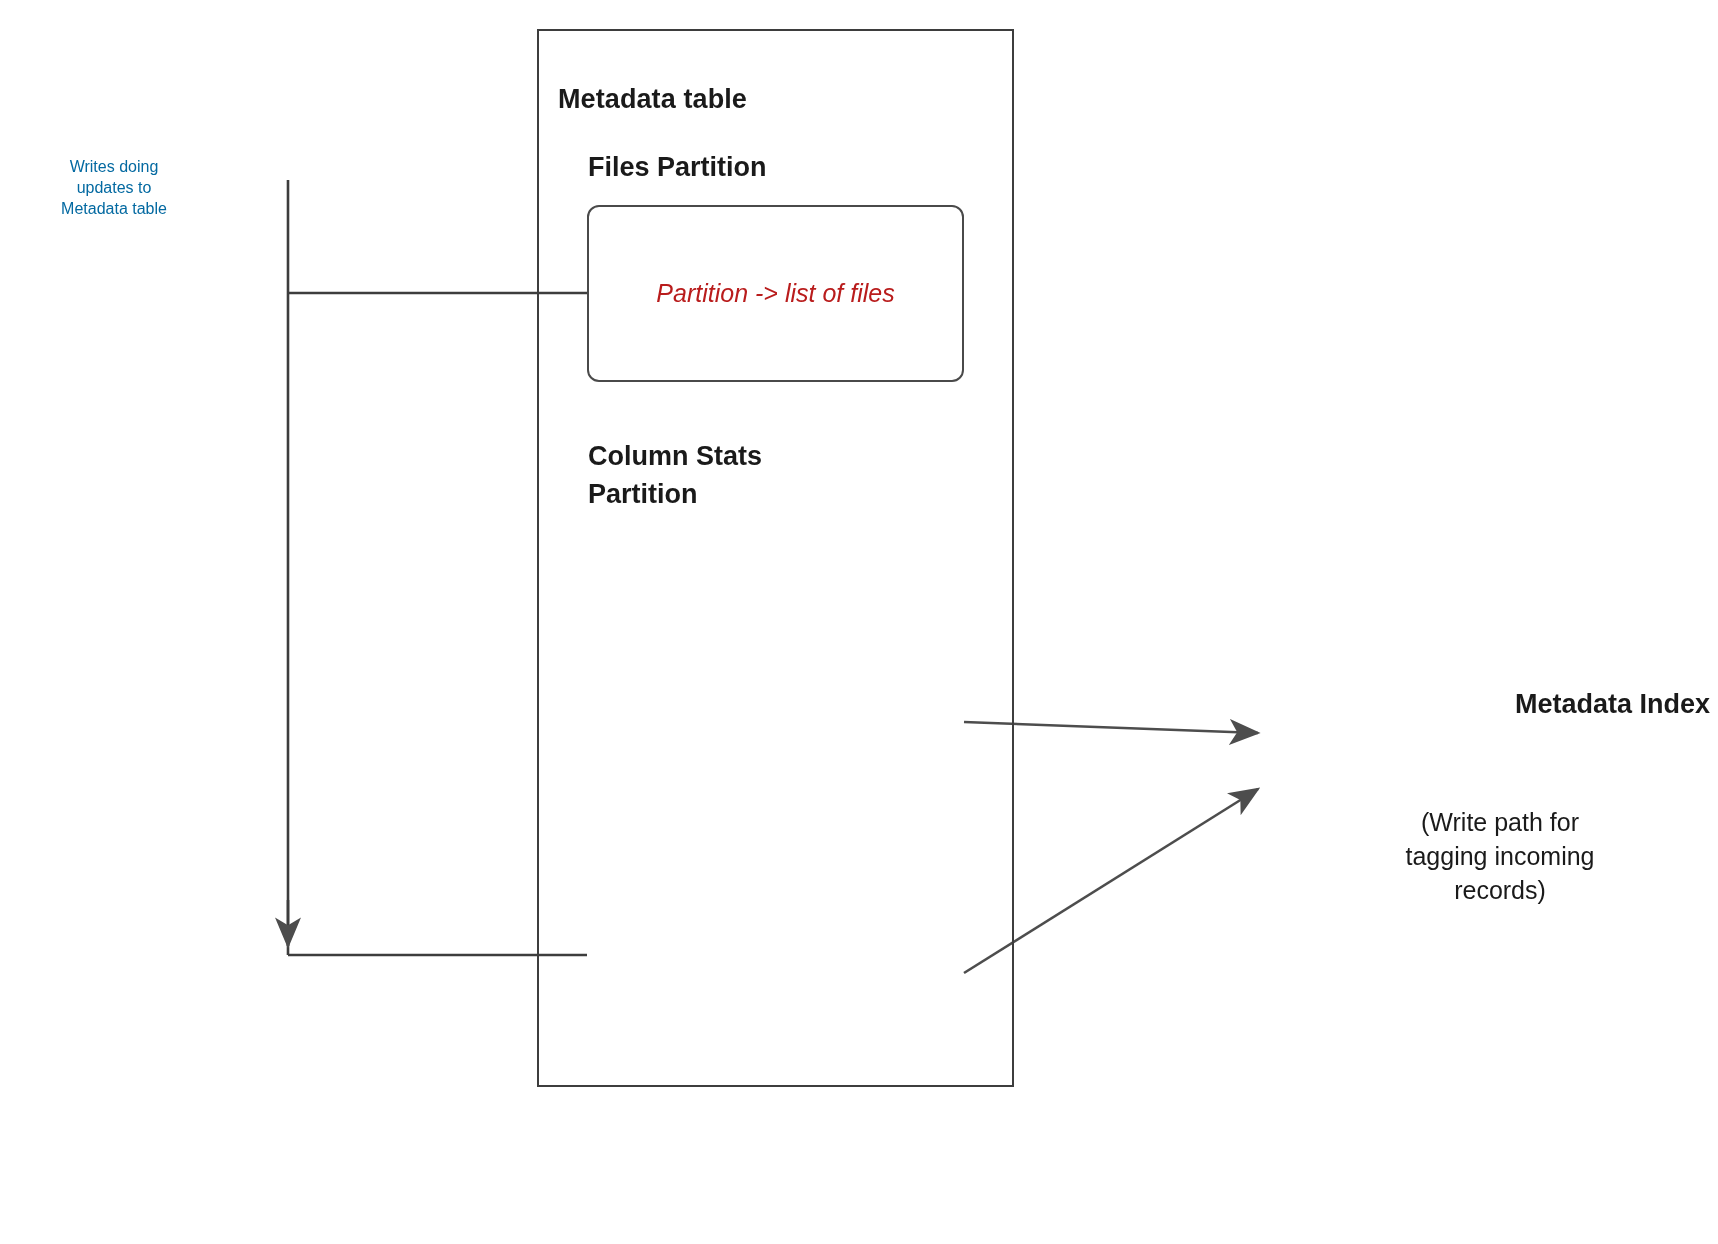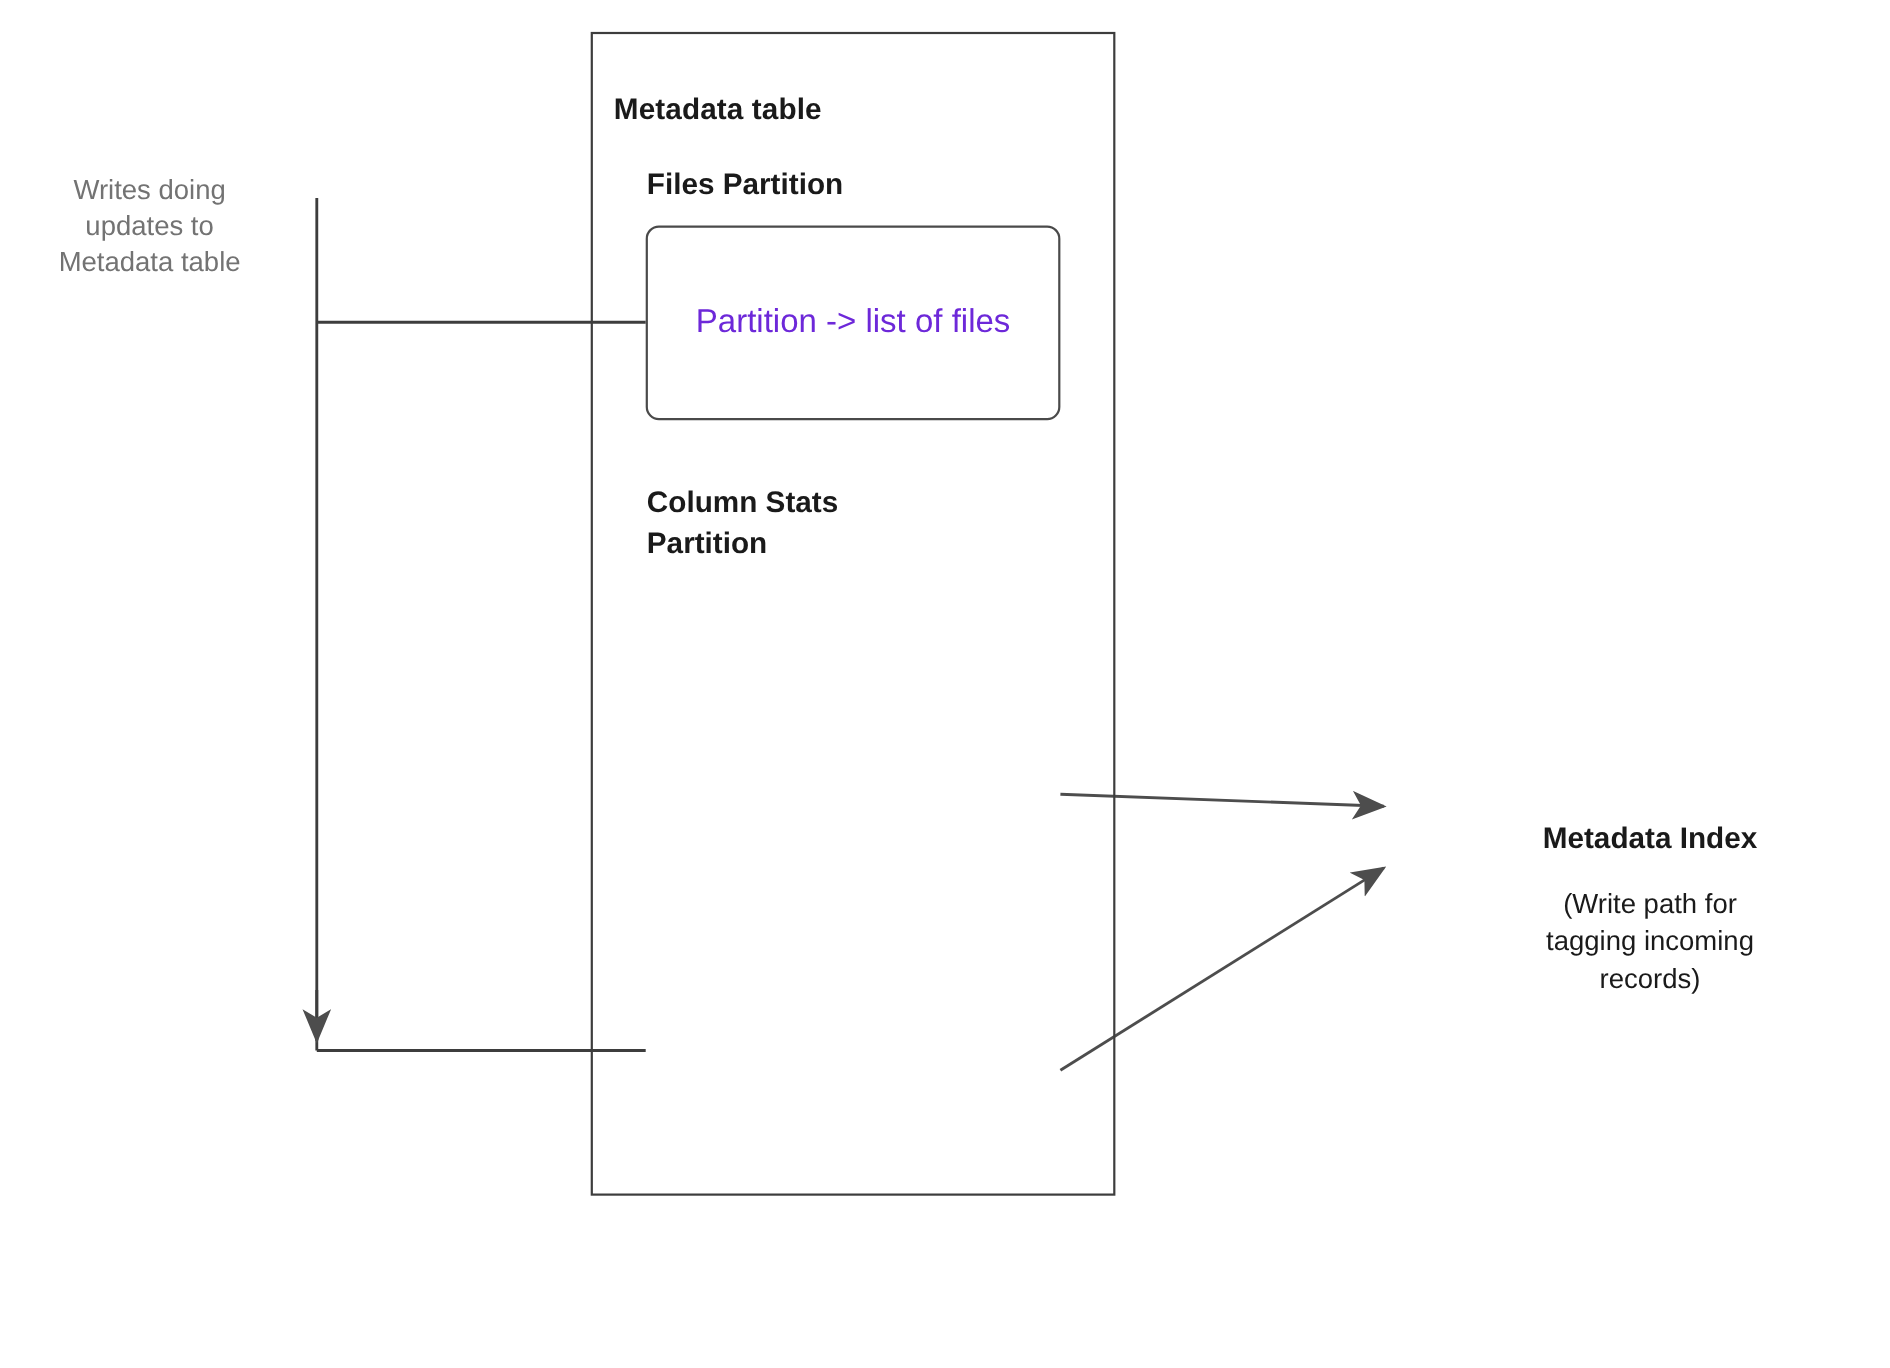--- a/index.html
+++ b/index.html
@@ -26,27 +26,27 @@
     height: 1244px;
     pointer-events: none;
   }
   .txt {
     position: absolute;
     white-space: pre-line;
     line-height: 1.30;
   }
   
   #writes-label {
-    left: 26px;
+    left: 4px;
     top: 157px;
     width: 220px;
     text-align: center;
-    font-size: 25px;
+    font-size: 16px;
     font-weight: 400;
-    color: #737373;
+    color: #0369a1;
   }
   
   #metadata-table-box {
     position: absolute;
     left: 537px;
     top: 29px;
     width: 477px;
     height: 1058px;
     border: 2.5px solid #3d3d3d;
     background: transparent;
@@ -86,25 +86,26 @@
     position: absolute;
     box-sizing: border-box;
     border-radius: 12px;
     background: transparent;
     display: flex;
     align-items: center;
     justify-content: center;
     text-align: center;
   }
   .inner-box .inner-text {
-    font-size: 30px;
+    font-size: 25px;
     font-weight: 400;
     line-height: 1.34;
     white-space: pre-line;
-    color: #6d28d9;
+    color: #b91c1c;
+    font-style: italic;
   }
   #files-inner-box {
     left: 587px;
     top: 205px;
     width: 377px;
     height: 177px;
     border: 2.5px solid #4a4a4a;
   }
   #colstats-inner-box {
     left: 587px;
@@ -116,23 +117,23 @@
   #bloom-inner-box {
     left: 587px;
     top: 879px;
     width: 377px;
     height: 174px;
     border: 2.5px solid #4a4a4a;
   }
   
   #metadata-index-title {
     left: 1290px;
-    top: 745px;
+    top: 687px;
     width: 420px;
-    text-align: center;
+    text-align: right;
     font-size: 27px;
     font-weight: bold;
   }
   #metadata-index-note {
     left: 1300px;
     top: 805px;
     width: 400px;
     text-align: center;
     font-size: 25px;
     font-weight: 400;

